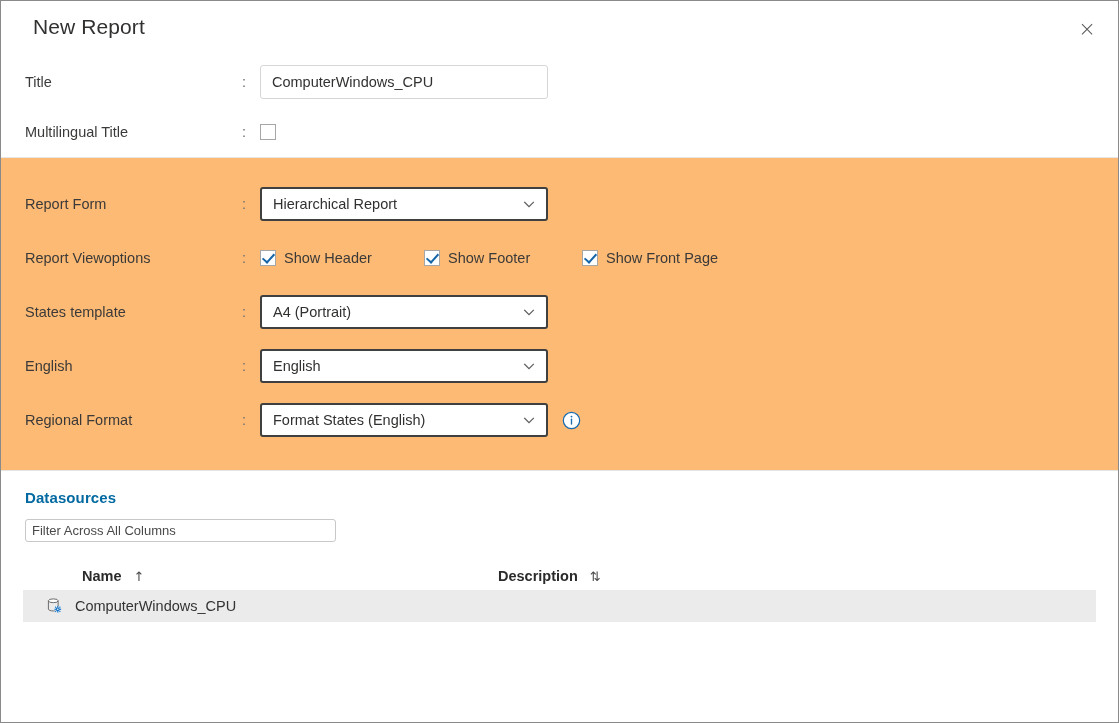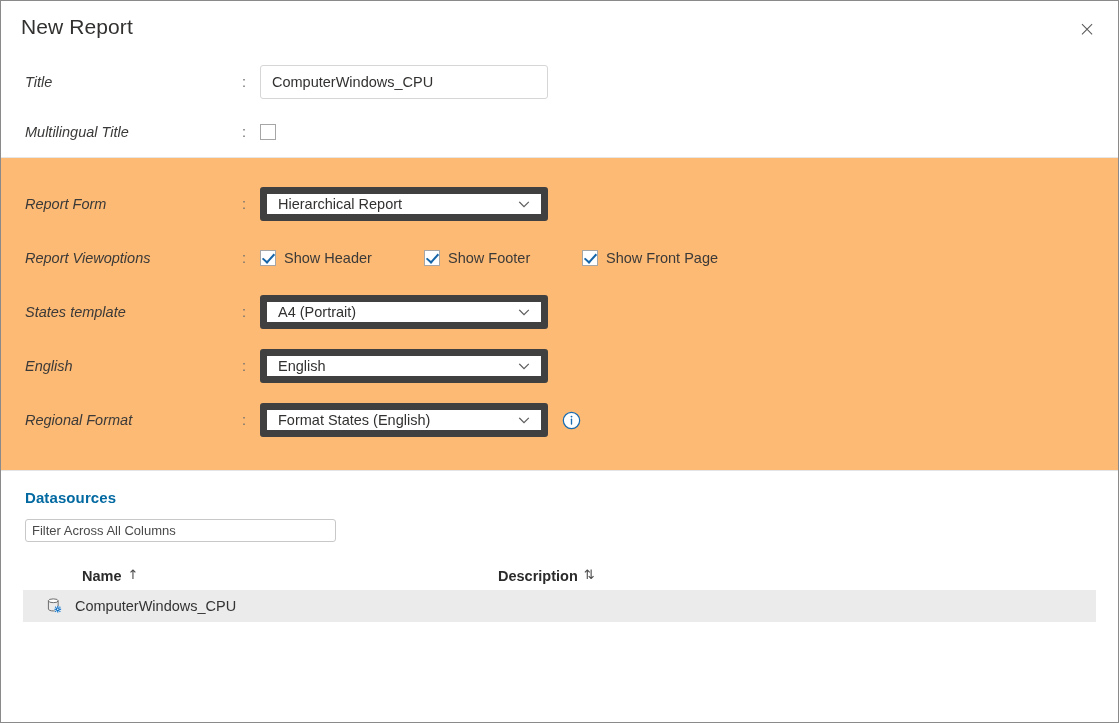--- a/index.html
+++ b/index.html
@@ -21,21 +21,21 @@
     overflow: hidden;
   }
 
   
   .dlg-header {
     position: relative;
     height: 56px;
   }
   .dlg-title {
     position: absolute;
-    left: 20px;
+    left: 32px;
     top: 14px;
     font-size: 21px;
     color: #323130;
     letter-spacing: .1px;
   }
   .close-btn {
     position: absolute;
     right: 10px;
     top: 8px;
     width: 42px;
@@ -61,21 +61,20 @@
     height: 50px;
   }
   .flabel {
     position: absolute;
     left: 24px;
     top: 50%;
     transform: translateY(-50%);
     font-size: 14.5px;
     color: #3b3a39;
     white-space: nowrap;
-    font-style: italic;
   }
   .fcolon {
     position: absolute;
     left: 241px;
     top: 50%;
     transform: translateY(-50%);
     font-size: 14.5px;
     color: #6e6e6e;
   }
   .fctrl {
@@ -136,21 +135,21 @@
     font-size: 14.5px;
     color: #3b3a39;
     white-space: nowrap;
   }
 
   
   .dropdown {
     width: 288px;
     height: 34px;
     box-sizing: border-box;
-    border: 7px solid #404040;
+    border: 2px solid #404040;
     border-radius: 3px;
     background: #ffffff;
     display: flex;
     align-items: center;
     padding: 0 10px 0 11px;
     cursor: pointer;
     position: relative;
   }
   .dd-value {
     flex: 1;
@@ -225,21 +224,22 @@
     align-items: center;
     height: 28px;
   }
   .col-name   { width: 475px; padding-left: 59px; box-sizing: border-box; }
   .col-desc   { flex: 1; }
   .th {
     font-size: 14.5px;
     font-weight: bold;
     color: #2b2b2b;
     display: flex;
-    gap: 6px;
+    align-items: center;
+    gap: 12px;
     cursor: pointer;
     white-space: nowrap;
   }
   .sort-glyph {
     font-family: "DejaVu Sans", sans-serif;
     font-size: 13px;
     font-weight: normal;
     color: #4a4a4a;
     line-height: 1;
   }

